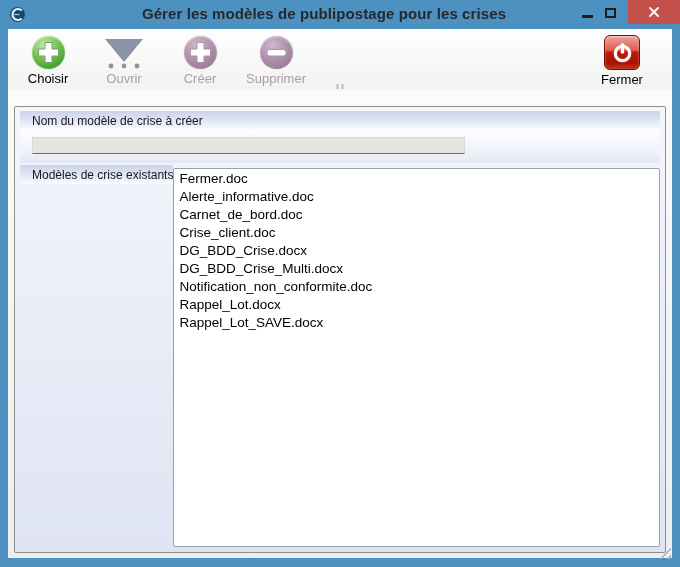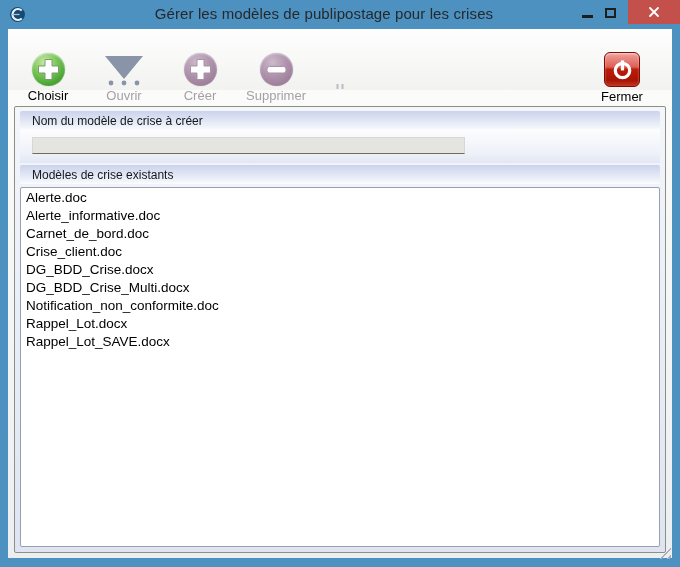--- a/index.html
+++ b/index.html
@@ -20,20 +20,21 @@
     position:relative;
     background:#4d91c1;
   }
   .app-icon { width:17px; height:17px; margin-left:9px; flex:none; }
   .title {
     position:absolute; left:0; right:100px; top:0; bottom:3px;
     display:flex; align-items:center; justify-content:center;
     font-size:15px; color:#26282b; letter-spacing:.1px;
     padding-left:68px;
     white-space:nowrap;
+    font-weight:bold;
   }
   .win-btns { position:absolute; right:0; top:0; display:flex; height:24px; }
   .btn-min, .btn-max { width:23px; display:flex; align-items:center; justify-content:center; cursor:pointer; }
   .glyph-min { width:11px; height:3px; background:#1e1e1e; margin-top:9px; }
   .glyph-max { width:11px; height:10px; border:2px solid #1e1e1e; background:transparent; margin-top:2px; }
   .btn-close {
     width:52px; margin-left:6px;
     background:#c4504b;
     display:flex; align-items:center; justify-content:center;
     cursor:pointer;
@@ -45,21 +46,21 @@
     margin:0 8px 9px 8px;
     background:#fff;
     display:flex; flex-direction:column;
   }
 
   
   .toolbar {
     height:61px; flex:none;
     background:linear-gradient(180deg,#fefefe,#f2f2f0);
     display:flex; align-items:flex-start;
-    padding:17px 0 0 4px;
+    padding:0 0 0 4px;
     position:relative;
     justify-content:center;
   }
   .tb-btn {
     width:72px; margin-right:4px;
     display:flex; flex-direction:column; align-items:center;
     padding-top:7px; cursor:pointer;
   }
   .tb-icon { width:33px; height:33px; position:relative; margin-bottom:1px; }
   .tb-label { font-size:13px; color:#000; margin-top:1px; white-space:nowrap; }
@@ -124,21 +125,21 @@
   }
   .name-input {
     width:433px; height:17px;
     background:#e4e4e0;
     border:1px solid #d8d8d2;
     border-bottom:1px solid #6e6e58;
     font-family:"Liberation Sans", sans-serif;
     font-size:13px; color:#333;
     outline:none; display:block;
   }
-  .group-templates { flex:1; min-height:0; display:flex; flex-direction:column; margin-top:2px; }
+  .group-templates { flex:1; min-height:0; display:flex; flex-direction:row; margin-top:2px; }
   .listbox {
     flex:1; min-height:0; margin-top:3px;
     background:#fff;
     border:1px solid #98a0ac; border-radius:2px;
     overflow:hidden;
     padding-top:1px;
   }
   .list-item {
     height:18px; line-height:18px;
     font-size:13.5px; color:#000;
@@ -252,21 +253,21 @@
         <div class="group-name">
           <div class="group-header">Nom du modèle de crise à créer</div>
           <div class="input-row">
             <input class="name-input" type="text" value="" style="">
           </div>
         </div>
 
         <div class="group-templates">
           <div class="group-header">Modèles de crise existants</div>
           <div class="listbox">
-              <div class="list-item">Alerte.doc</div>
+              <div class="list-item">Fermer.doc</div>
               <div class="list-item">Alerte_informative.doc</div>
               <div class="list-item">Carnet_de_bord.doc</div>
               <div class="list-item">Crise_client.doc</div>
               <div class="list-item">DG_BDD_Crise.docx</div>
               <div class="list-item">DG_BDD_Crise_Multi.docx</div>
               <div class="list-item">Notification_non_conformite.doc</div>
               <div class="list-item">Rappel_Lot.docx</div>
               <div class="list-item">Rappel_Lot_SAVE.docx</div>
             </div>
         </div>

